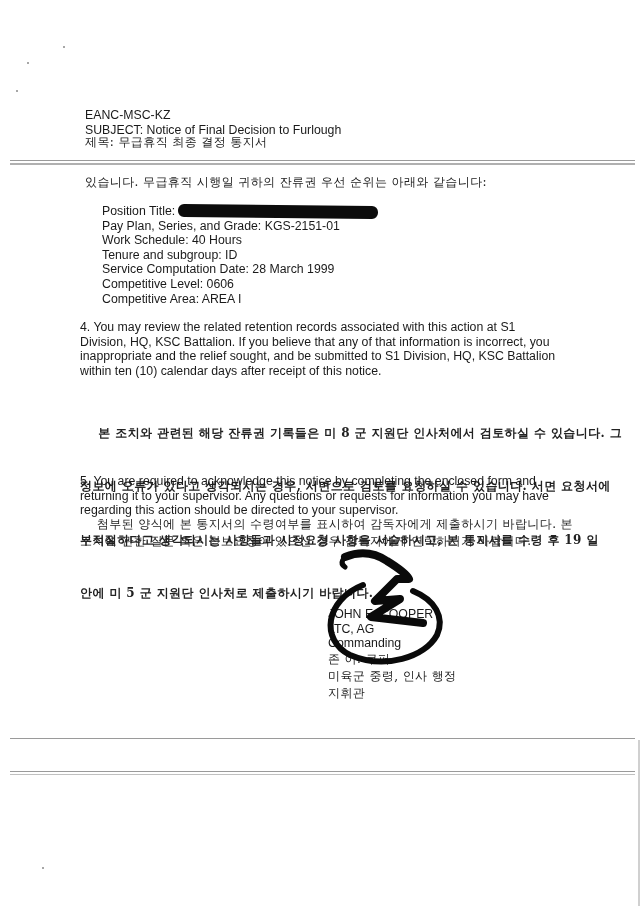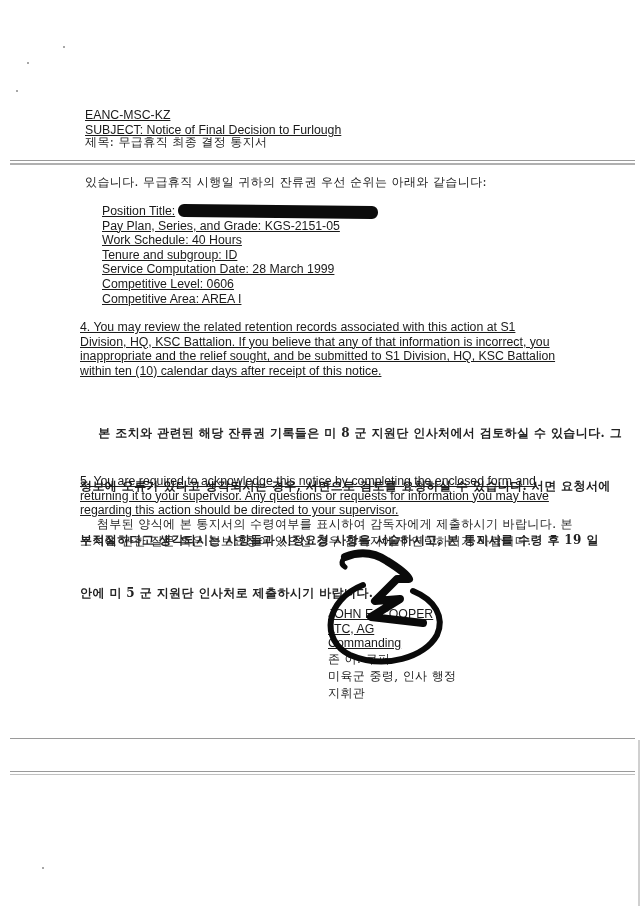--- a/index.html
+++ b/index.html
@@ -1,21 +1,21 @@
 <!DOCTYPE html>
 <html><head>
 <meta charset="utf-8">
 <style>
   html, body { margin: 0; padding: 0; }
   body {
     width: 640px; height: 906px; background: #ffffff; position: relative; overflow: hidden;
     font-family: "Liberation Sans", sans-serif; color: #1a1a1a;
   }
   .abs { position: absolute; }
-  .txt { font-size: 12.3px; line-height: 14.6px; white-space: nowrap; text-decoration: underline; }
+  .txt { font-size: 12.3px; line-height: 14.6px; white-space: nowrap; }
   .kr { font-family: "DejaVu Serif", serif; font-size: 12px; line-height: 17.4px; white-space: nowrap; letter-spacing: 0.4px; color: #222; }
   .rule { position: absolute; left: 10px; width: 625px; height: 1px; background: #9a9a9a; }
   .rule.thick { height: 2px; background: #b0b0b0; }
   .redact { position: absolute; background: #0c0c0c; border-radius: 6px; }
   .speck { position: absolute; width: 2px; height: 2px; background: #8a8a8a; border-radius: 1px; }
   .rightedge { position: absolute; right: 0; top: 740px; width: 2px; height: 166px; background: #d0d0d0; }
   .para-line { display: block; }
 </style>
 </head>
 <body>
@@ -32,21 +32,21 @@
 
 <div class="rule" style="top:160px;"></div>
 <div class="rule thick" style="top:163px;"></div>
 
 <div class="abs kr" style="left:85px;top:174px;">있습니다. 무급휴직 시행일 귀하의 잔류권 우선 순위는 아래와 같습니다:</div>
 
 <div class="abs" style="left:102px;top:204px;">
   <div class="txt" style="position:relative;">
     <span>Position Title:</span>
   </div>
-  <div class="txt">Pay Plan, Series, and Grade:  KGS-2151-05</div>
+  <div class="txt">Pay Plan, Series, and Grade:  KGS-2151-01</div>
   <div class="txt">Work Schedule:  40 Hours</div>
   <div class="txt">Tenure and subgroup:  ID</div>
   <div class="txt">Service Computation Date:  28 March 1999</div>
   <div class="txt">Competitive Level:  0606</div>
   <div class="txt">Competitive Area:  AREA I</div>
 </div>
 <div class="redact" style="left:178px;top:205px;width:200px;height:13px;transform:rotate(0.6deg);"></div>
 
 <div class="abs" style="left:80px;top:320px;">
   <span class="txt para-line">4.  You may review the related retention records associated with this action at S1</span>

